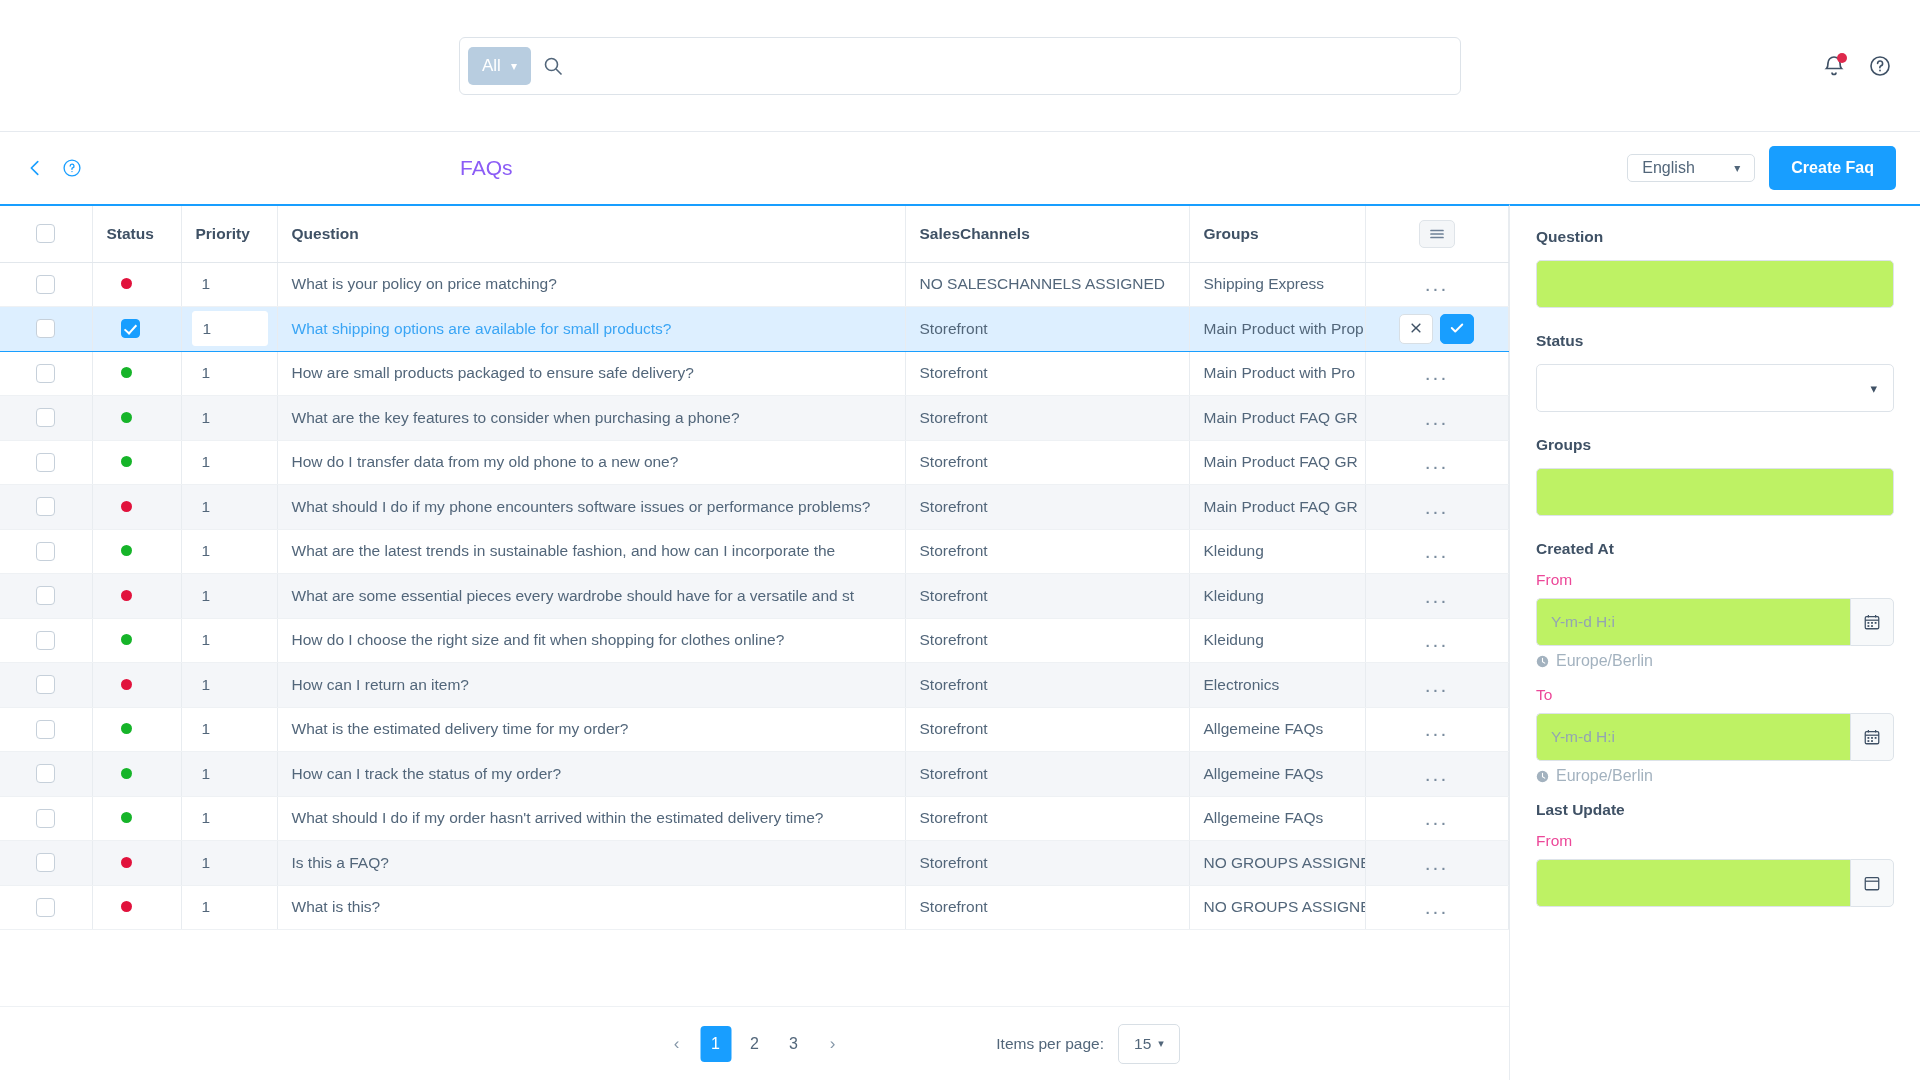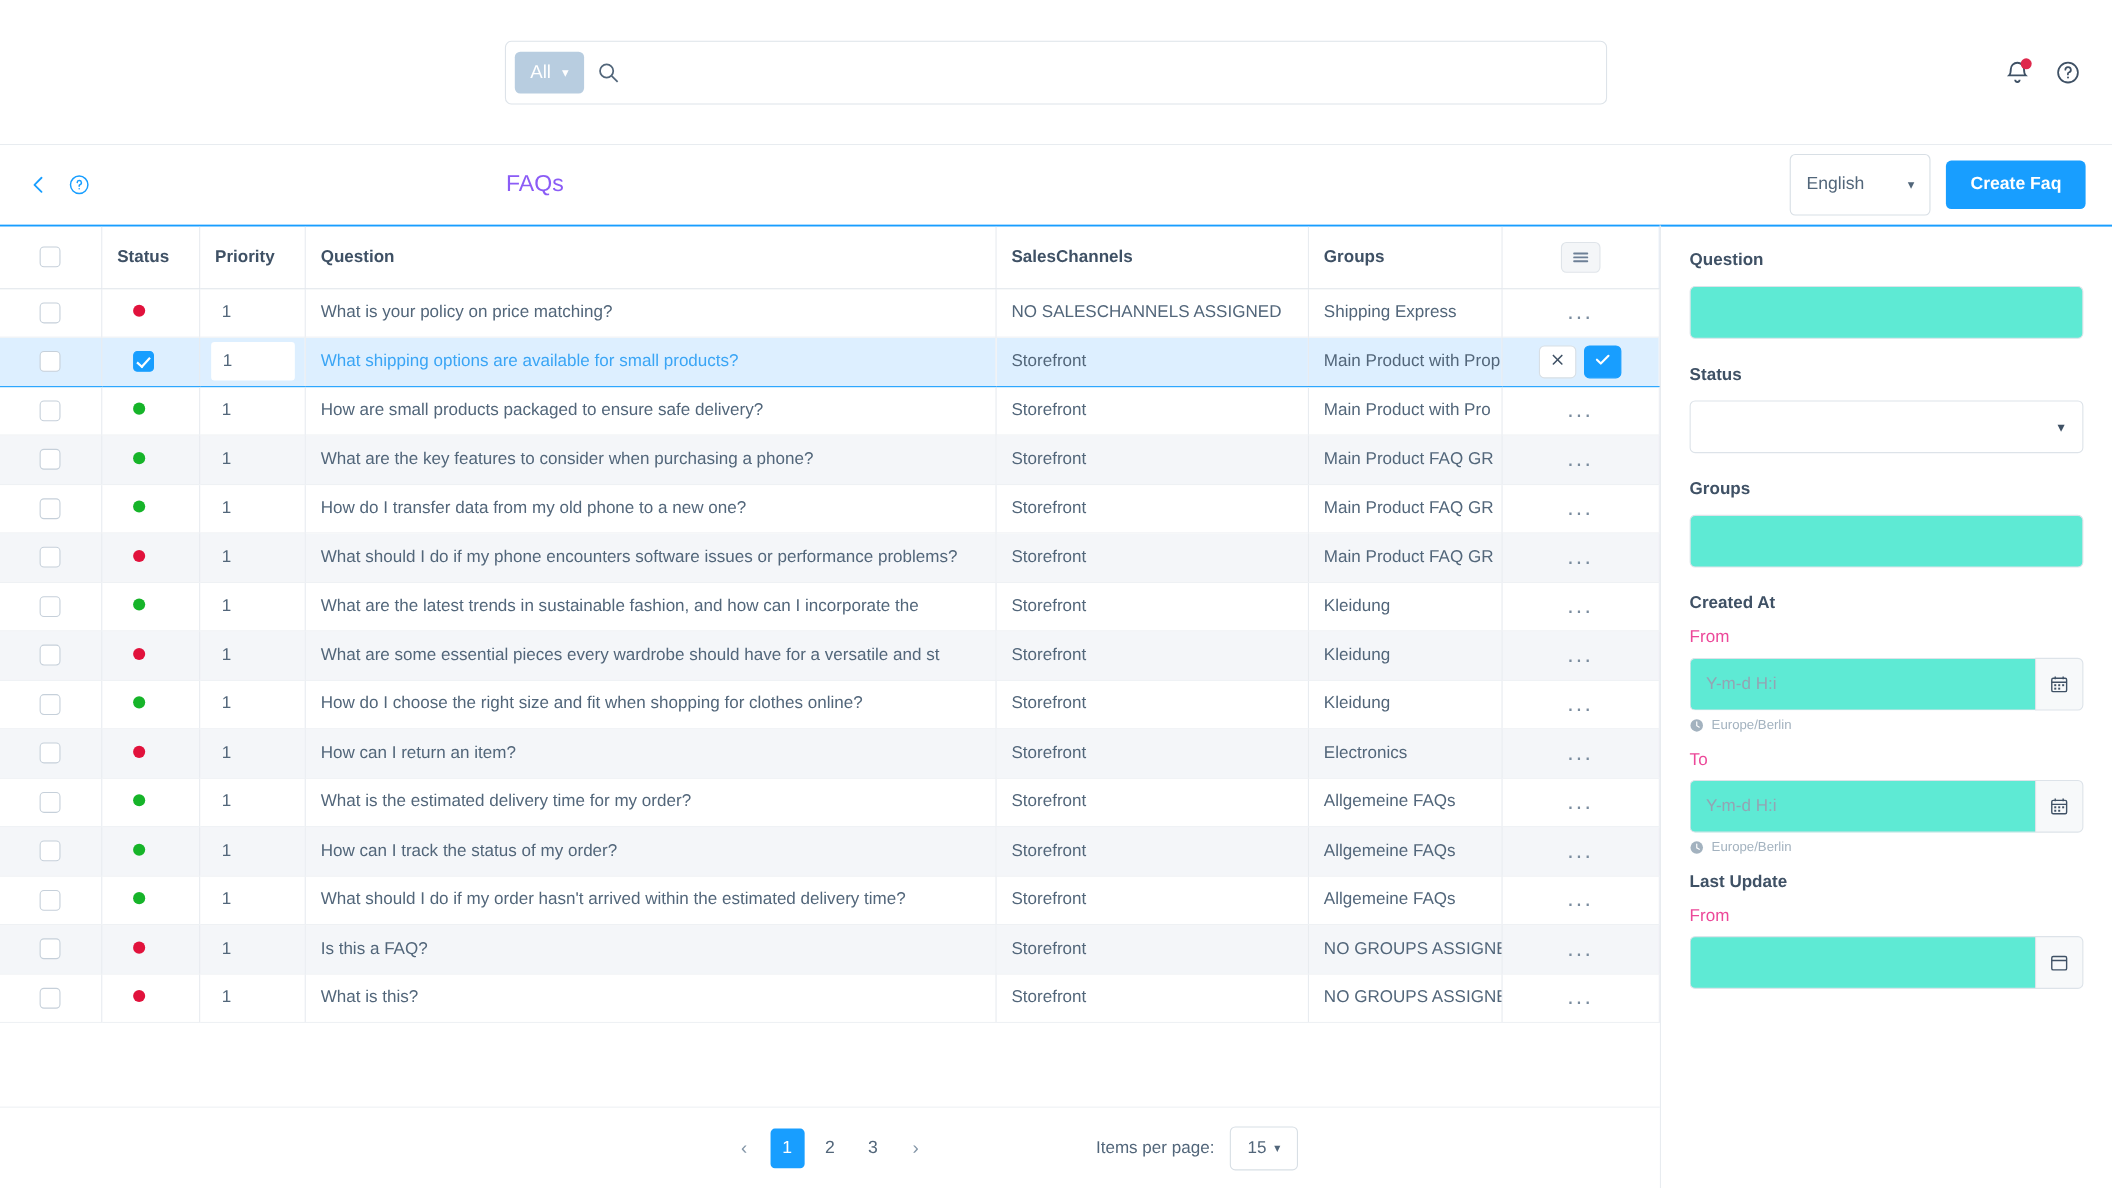--- a/index.html
+++ b/index.html
@@ -90,21 +90,21 @@
     left: 460px;
     font-size: 21px;
     font-weight: normal;
     color: #8b5cf6;
   }
   .hdr-right {
     margin-left: auto;
     display: flex; align-items: center; gap: 14px;
   }
   .lang-select {
-    width: 128px; height: 56px;
+    width: 128px; height: 28px;
     border: 1px solid #d8dfe5;
     border-radius: 5px;
     background: #fff;
     display: flex; align-items: center; justify-content: space-between;
     padding: 0 14px;
     font-size: 16px;
     color: #52667a;
     cursor: pointer;
   }
   .lang-select .caret { font-size: 12px; color: #52667a; }
@@ -314,21 +314,21 @@
   .filters-close { margin-left: auto; cursor: pointer; color: #3f5165; display: flex; }
   .filters-body { padding: 22px 26px 0 26px; overflow: hidden; }
   .f-label {
     font-size: 15.5px; font-weight: bold; color: #3f5165;
     margin-bottom: 14px;
   }
   .f-sublabel { font-size: 15.5px; color: #ec4899; margin-bottom: 9px; }
   .f-input {
     width: 100%; height: 48px;
     border: 1px solid #dde3e9; border-radius: 5px;
-    background: #5eead4; outline: none;
+    background: #bef264; outline: none;
     font-size: 15.5px; color: #52667a; padding: 0 14px;
     font-family: "Liberation Sans", sans-serif;
   }
   .f-input::placeholder { color: #93a4b3; }
   .f-select {
     width: 100%; height: 48px;
     border: 1px solid #dde3e9; border-radius: 5px;
     background: #fff;
     display: flex; align-items: center; justify-content: flex-end;
     padding: 0 16px; cursor: pointer;
@@ -343,21 +343,21 @@
   .cal-btn {
     width: 50px; height: 48px;
     border: 1px solid #dde3e9;
     border-top-right-radius: 5px; border-bottom-right-radius: 5px;
     background: #f7f9fa;
     display: flex; align-items: center; justify-content: center;
     cursor: pointer; color: #3f5165;
   }
   .tz {
     display: flex; align-items: center; gap: 7px;
-    font-size: 12px; color: #a3b2bf;
+    font-size: 16px; color: #a3b2bf;
     margin-bottom: 16px;
   }
   .sect-title { font-size: 15.5px; font-weight: bold; color: #3f5165; margin-bottom: 13px; }
 </style>
 </head>
 <body>
 
 <div class="topbar">
   <div class="search-wrap">
     <div class="search-scope">

